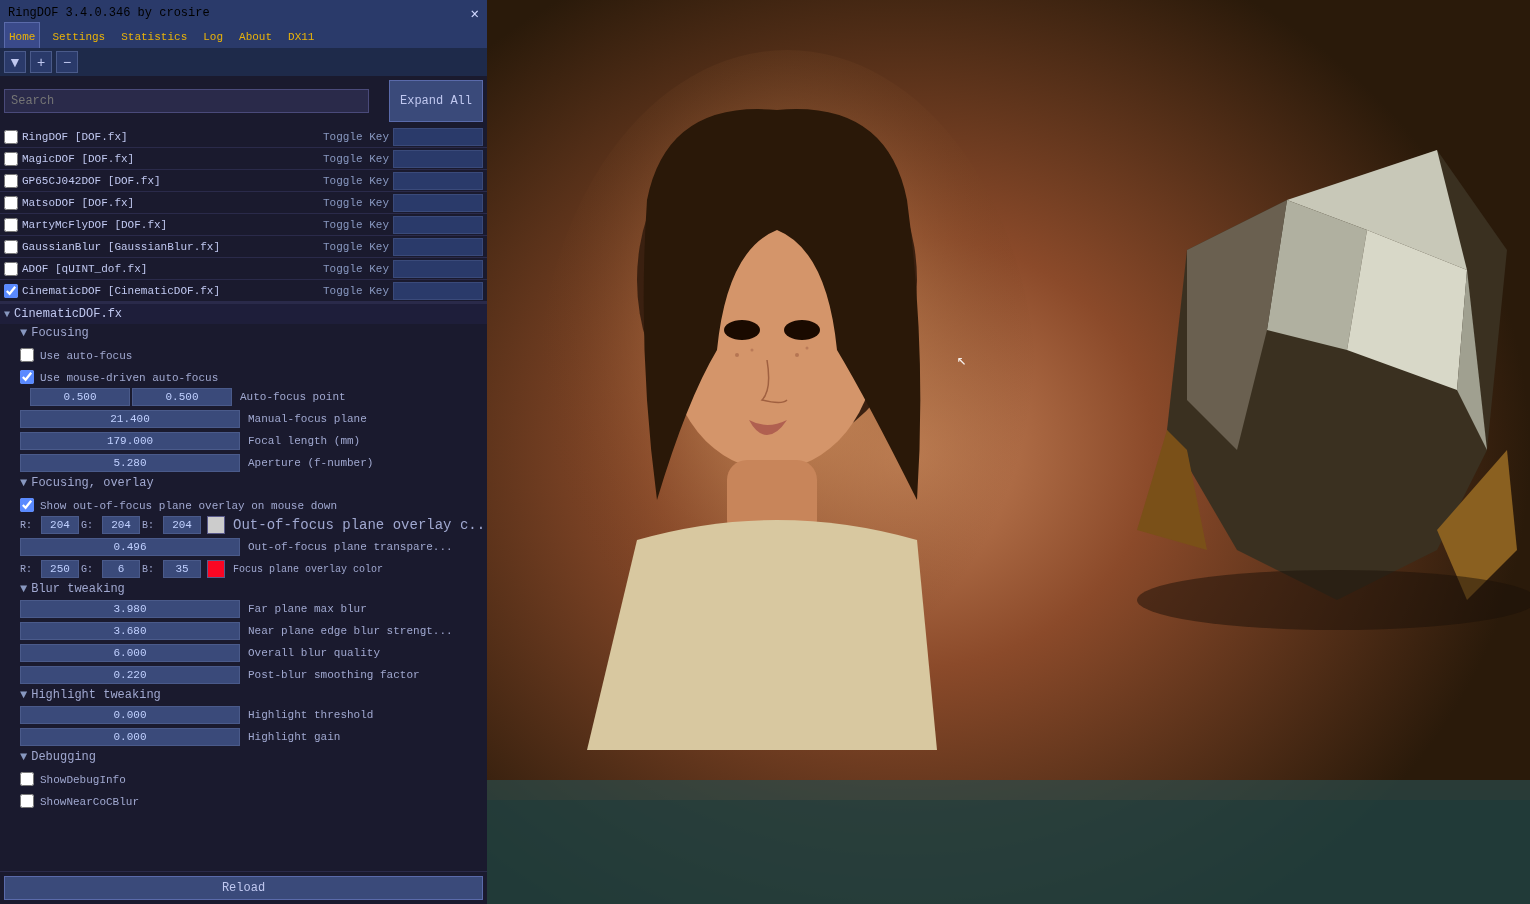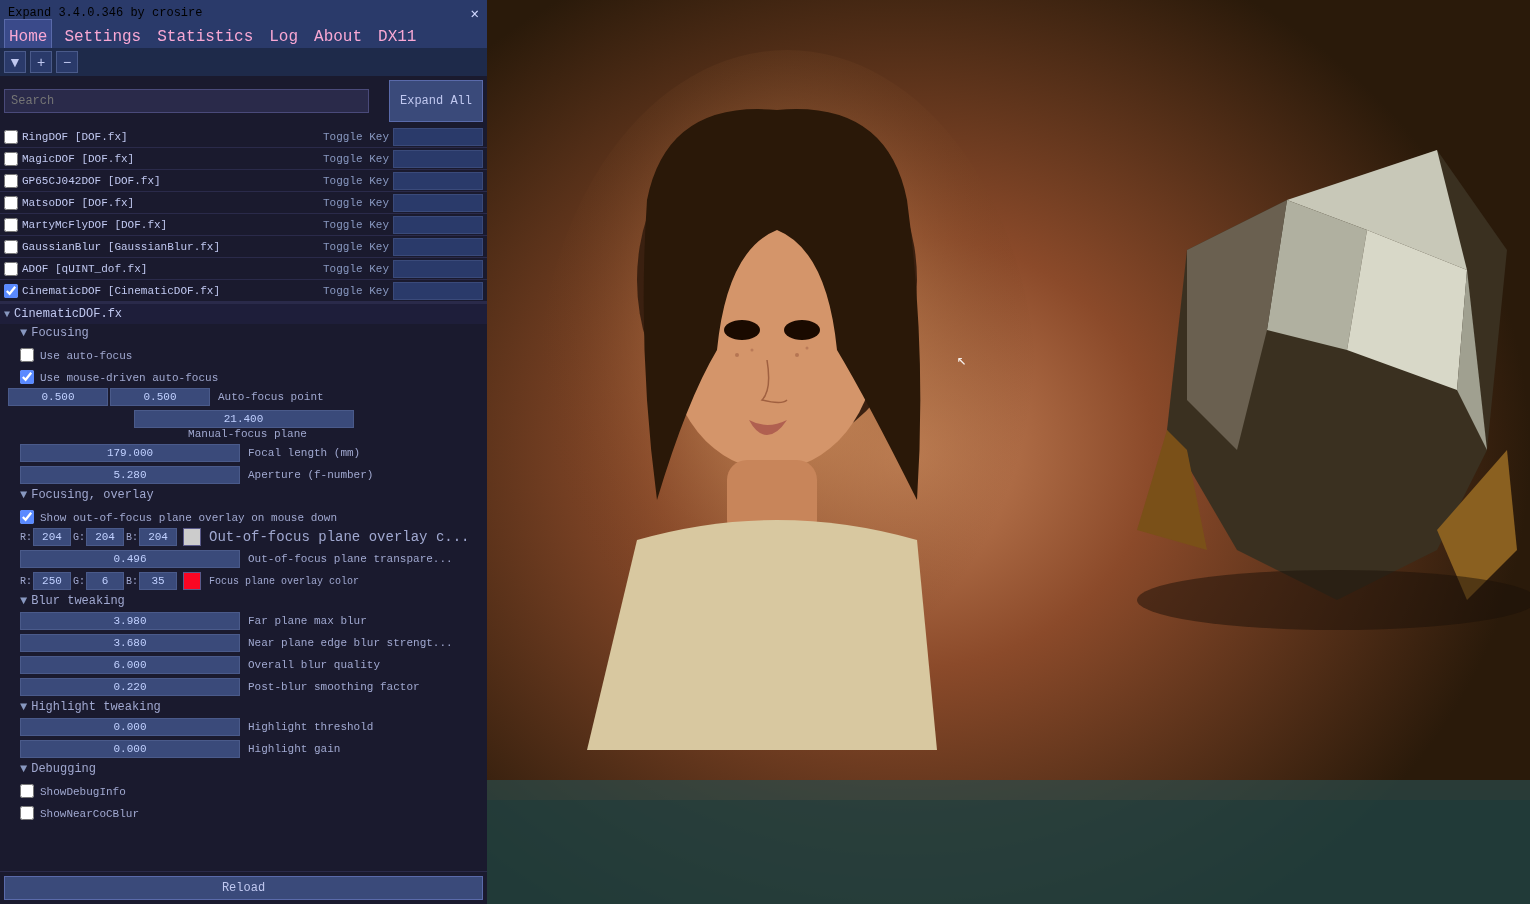--- a/index.html
+++ b/index.html
@@ -52,22 +52,22 @@
       background: #2a3a6a;
       display: flex;
       align-items: center;
       height: 22px;
       padding: 0 4px;
       gap: 8px;
       flex-shrink: 0;
     }
 
     .menu-item {
-      color: #f9a8d4;
-      font-size: 16px;
+      color: #eab308;
+      font-size: 11px;
       padding: 8px 4px;
       cursor: pointer;
     }
 
     .menu-item.active {
       background: #3a4a8a;
       border: 1px solid #5a6aaa;
     }
 
     
@@ -285,20 +285,21 @@
     .color-value {
       background: #3a4a7a;
       border: 1px solid #4a5a8a;
       height: 18px;
       min-width: 45px;
       display: flex;
       align-items: center;
       justify-content: center;
       color: #c0d0ff;
       font-size: 11px;
+      margin-left: 8px;
     }
 
     
     #reload-bar {
       background: #1a1a2e;
       padding: 4px;
       border-top: 1px solid #2a2a4a;
       flex-shrink: 0;
     }
 
@@ -387,21 +388,21 @@
     <rect x="0" y="780" width="1043" height="124" fill="#2a4a4a" opacity="0.7"></rect>
     <rect x="0" y="800" width="1043" height="104" fill="#1a3a3a" opacity="0.5"></rect>
 
     <text x="470" y="365" fill="white" font-size="16" opacity="0.9">↖</text>
   </svg>
 </div>
 
 <div id="left-panel">
 
   <div id="title-bar">
-    <span>Expand 3.4.0.346 by crosire</span>
+    <span>RingDOF 3.4.0.346 by crosire</span>
     <span style="cursor:pointer;color:#d0d8ff;font-size:14px;">✕</span>
   </div>
 
   <div id="menu-bar">
   <div class="menu-item active">Home</div>
       <div class="menu-item">Settings</div>
       <div class="menu-item">Statistics</div>
       <div class="menu-item">Log</div>
       <div class="menu-item">About</div>
       <div class="menu-item">DX11</div>
@@ -476,26 +477,26 @@
       </div>
       <div class="subsection-header"><span style="color:#8898c0;margin-right:4px;">▼</span>Focusing</div>
       <div class="param-checkbox-row">
         <input type="checkbox" class="param-checkbox" style="">
         <span class="param-checkbox-label">Use auto-focus</span>
       </div>
       <div class="param-checkbox-row">
         <input type="checkbox" class="param-checkbox" checked="" style="accent-color: rgb(90, 138, 255);">
         <span class="param-checkbox-label">Use mouse-driven auto-focus</span>
       </div>
-      <div class="param-row" style="padding-left: 8px;">
+      <div class="param-row" style="padding-left: 30px;">
         <div class="param-slider param-slider-half">0.500</div>
         <div class="param-slider param-slider-half" style="margin-left: 2px;">0.500</div>
         <span class="param-label">Auto-focus point</span>
       </div>
-      <div class="param-row" style="padding-left: 4px; flex-direction: column;">
+      <div class="param-row" style="padding-left: 20px;">
         <div class="param-slider param-slider-wide">21.400</div>
         <span class="param-label">Manual-focus plane</span>
       </div>
       <div class="param-row" style="padding-left: 20px;">
         <div class="param-slider param-slider-wide">179.000</div>
         <span class="param-label">Focal length (mm)</span>
       </div>
       <div class="param-row" style="padding-left: 20px;">
         <div class="param-slider param-slider-wide">5.280</div>
         <span class="param-label">Aperture (f-number)</span>

